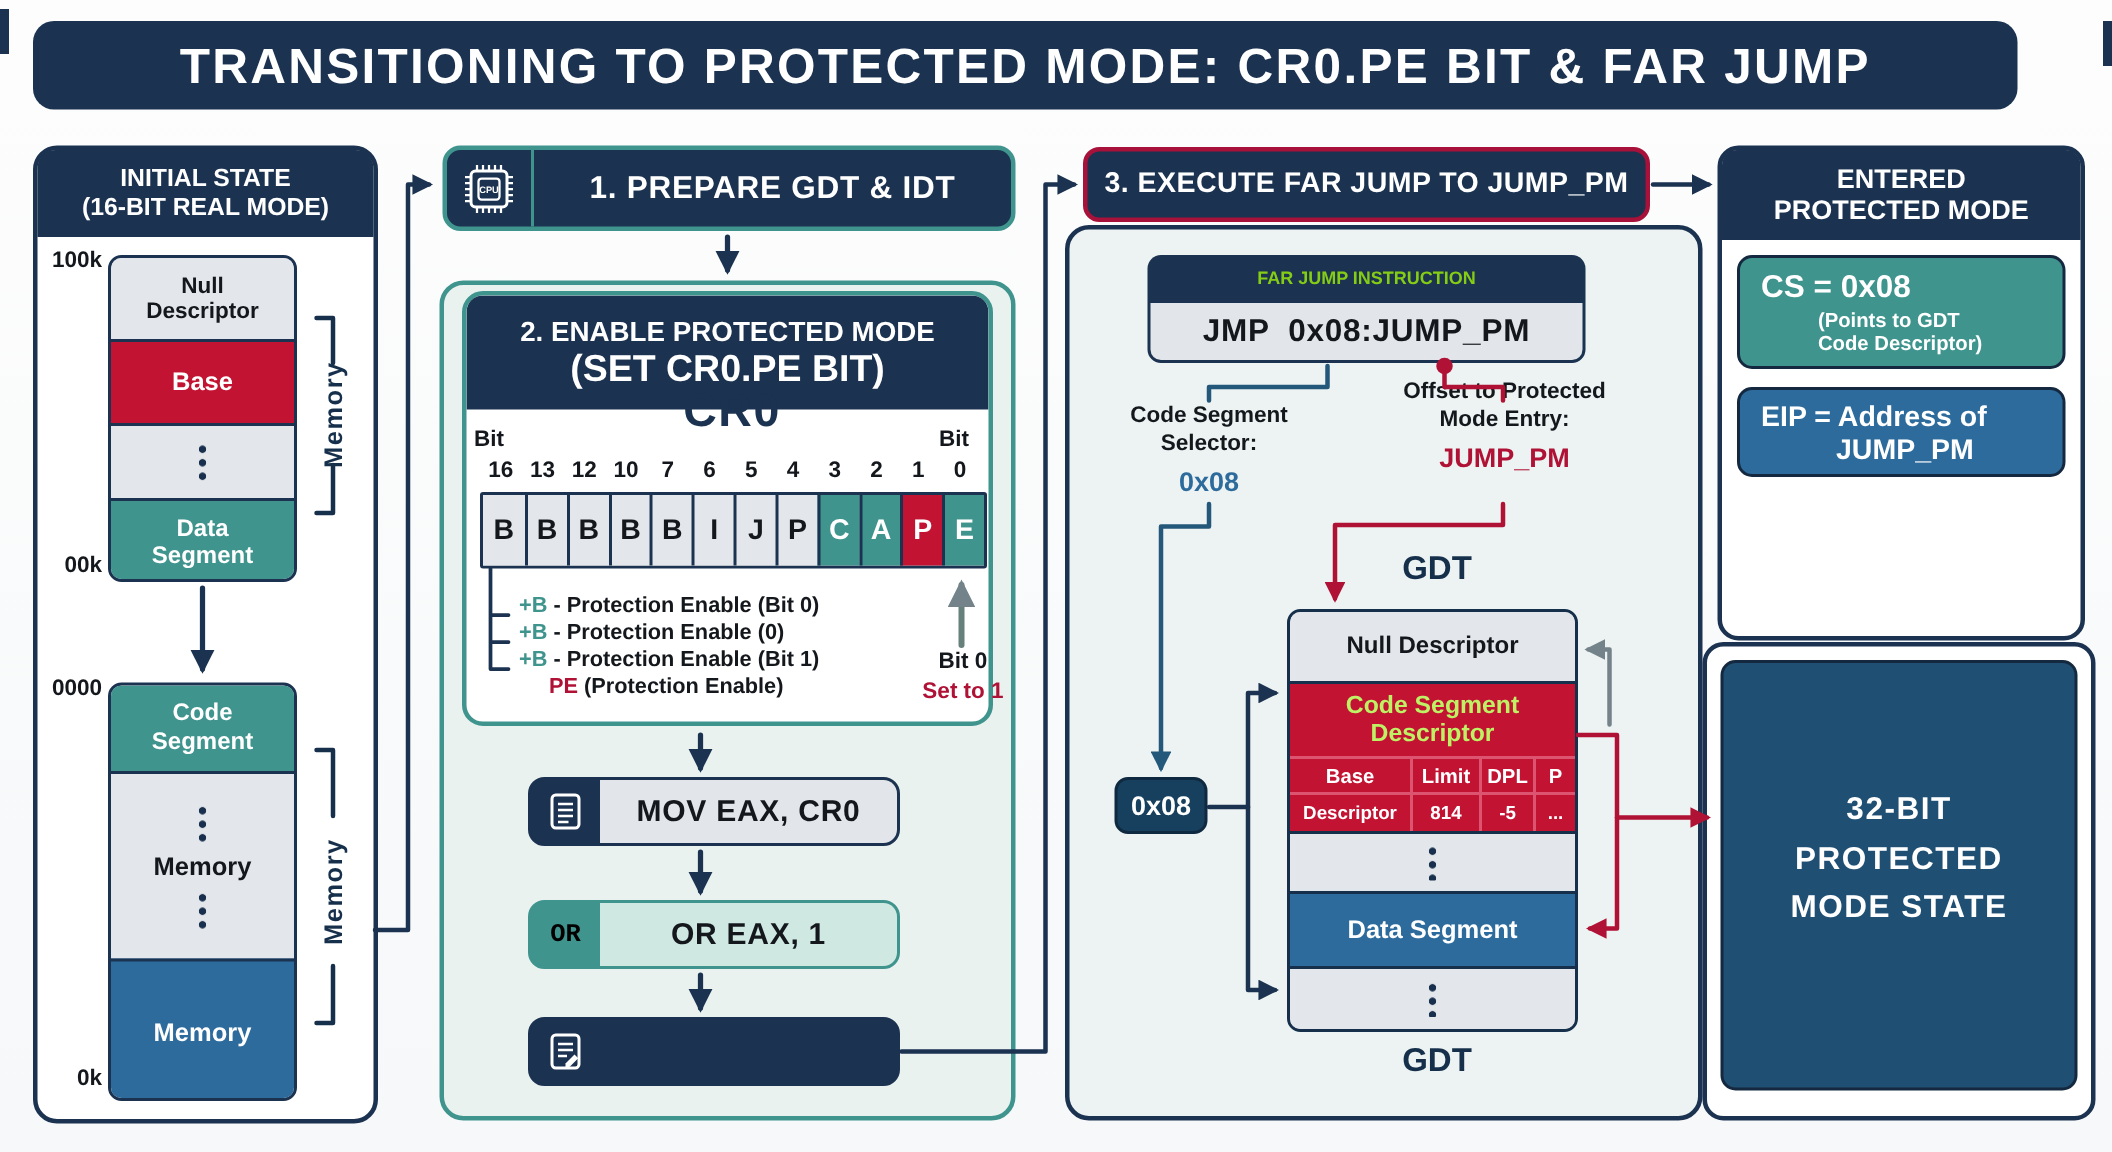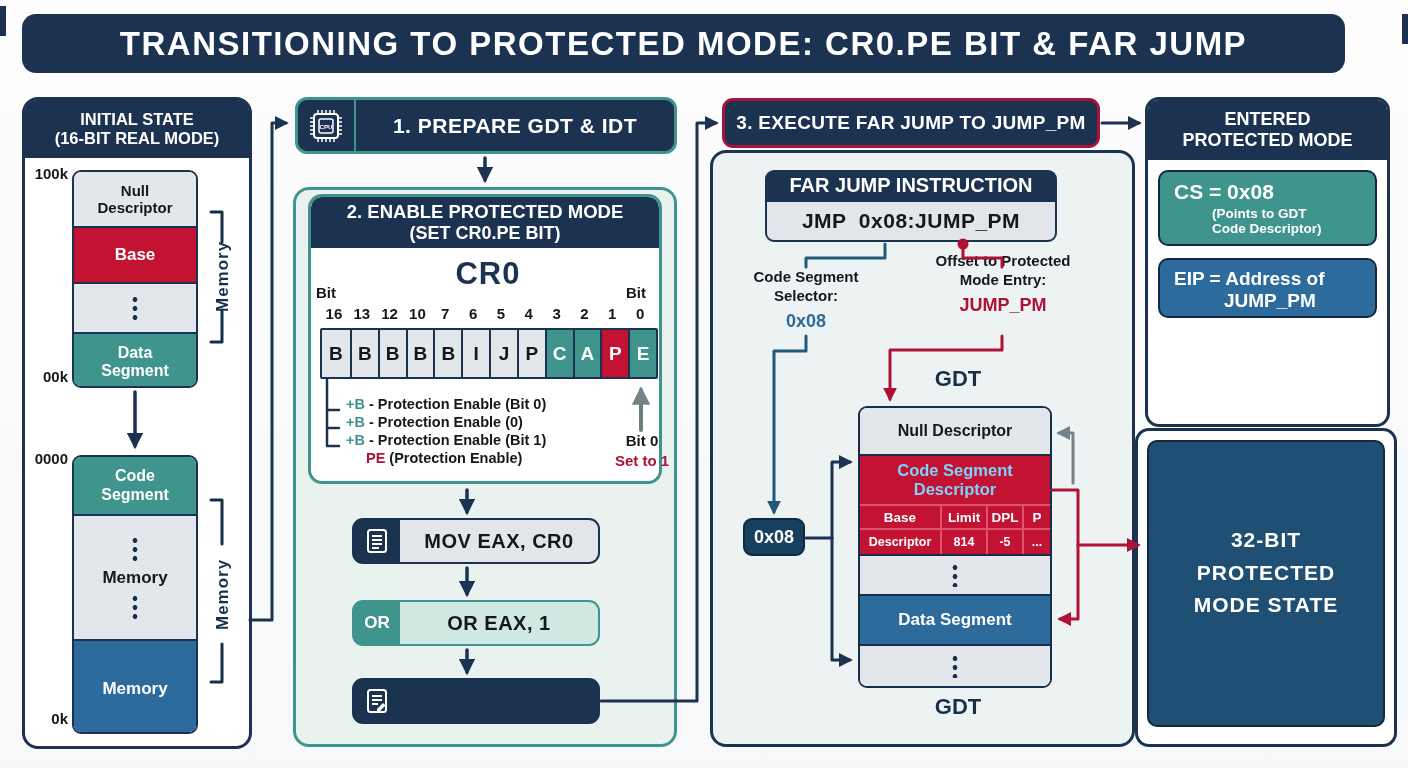--- a/index.html
+++ b/index.html
@@ -35,21 +35,21 @@
         border-left:2px solid #1b3250;box-sizing:border-box;}
   .cell:first-child{border-left:none;}
   .cell.g{background:#e3e6ea;color:#14181c;}
   .cell.t{background:#3f948e;color:#fff;}
   .cell.r{background:#c21333;color:#fff;}
   .leg{position:absolute;font-weight:bold;font-size:14.5px;color:#14181c;white-space:nowrap;}
   .leg .pre{color:#3f948e;}
   .leg .pre.red{color:#b01236;}
   
   .ibox{position:absolute;display:flex;border:2.5px solid #1b3250;border-radius:11px;overflow:hidden;box-sizing:border-box;background:#1b3250;}
-  .ibox .badge{width:46px;display:flex;align-items:center;justify-content:center;background:#1b3250;color:#ffffff;font-weight:bold;font-size:17px;}
+  .ibox .badge{width:46px;display:flex;align-items:center;justify-content:center;background:#1b3250;color:#000000;font-weight:bold;font-size:17px;font-family:Liberation Mono, monospace;}
   .ibox .body{flex:1;display:flex;align-items:center;justify-content:center;background:#e2e5e9;
               font-weight:bold;font-size:20px;color:#14181c;letter-spacing:.5px;}
   .ibox.or{border-color:#3f948e;background:#3f948e;}
   .ibox.or .badge{background:#3f948e;}
   .ibox.or .body{background:#cfe8e2;}
   
   .grow{border-top:2.5px solid #16304c;display:flex;align-items:center;justify-content:center;
         font-weight:bold;box-sizing:border-box;}
   .grow:first-child{border-top:none;}
   .subgrid{display:grid;grid-template-columns:80px 46px 36px 1fr;width:100%;height:100%;}
@@ -127,23 +127,23 @@
       </svg>
     </div>
     <div class="ctr" style="flex:1;">
       <span style="color:#fff;font-weight:bold;font-size:21px;letter-spacing:.5px;">1. PREPARE GDT &amp; IDT</span>
     </div>
   </div>
 
   <div class="panel mint" style="left:293px;top:187px;width:384px;height:560px;"></div>
 
   <div class="abs" style="left:308px;top:194px;width:354px;height:290px;background:#fff;border:3px solid #3f948e;border-radius:14px;box-sizing:border-box;overflow:hidden;">
-    <div class="phdr" style="height:51px;border-radius:10px 10px 0 0;">
+    <div class="phdr" style="height:76px;border-radius:10px 10px 0 0;">
       <span style="font-size:18.5px;">2. ENABLE PROTECTED MODE</span>
-      <span style="font-size:18px;">(SET CR0.PE BIT)</span>
+      <span style="font-size:25px;">(SET CR0.PE BIT)</span>
     </div>
   </div>
 
   <div class="abs ctr" style="left:403px;top:256px;width:170px;font-size:31px;font-weight:bold;color:#1b3250;letter-spacing:1px;">CR0</div>
   <div class="abs bold" style="left:316px;top:284px;font-size:15px;">Bit</div>
   <div class="abs bold" style="left:626px;top:284px;font-size:15px;">Bit</div>
 
   <div class="abs cellgrid" style="left:320px;top:305px;width:334px;font-size:15px;font-weight:bold;text-align:center;">
     <span>16</span>
       <span>13</span>
@@ -215,21 +215,21 @@
     </div>
   </div>
 
   <div class="panel mint2" style="left:710px;top:150px;width:425px;height:597px;"></div>
 
   <div class="abs ctr" style="left:722px;top:98px;width:378px;height:50px;background:#1b3250;border:3px solid #a8113a;border-radius:11px;box-sizing:border-box;">
     <span style="color:#fff;font-weight:bold;font-size:19px;letter-spacing:.3px;">3. EXECUTE FAR JUMP TO JUMP_PM</span>
   </div>
 
   <div class="abs ctr" style="left:765px;top:170px;width:292px;height:30px;background:#1b3250;border-radius:9px 9px 0 0;">
-    <span style="color:#ffffff;font-weight:bold;font-size:20px;">FAR JUMP INSTRUCTION</span>
+    <span style="color:#84cc16;font-weight:bold;font-size:12px;">FAR JUMP INSTRUCTION</span>
   </div>
   <div class="abs ctr" style="left:765px;top:200px;width:292px;height:42px;background:#e2e5e9;border:2.5px solid #1b3250;border-radius:0 0 9px 9px;box-sizing:border-box;">
     <span style="font-weight:bold;font-size:21px;white-space:pre;letter-spacing:.5px;">JMP  0x08:JUMP_PM</span>
   </div>
 
   <div class="abs" style="left:736px;top:268px;width:140px;text-align:center;font-weight:bold;font-size:15px;line-height:1.25;">
     <div>Code Segment</div>
     <div>Selector:</div>
     <div style="color:#2c6b9c;font-size:18px;margin-top:4px;">0x08</div>
   </div>
@@ -243,21 +243,21 @@
   <div class="gdtlab" style="left:908px;top:366px;">GDT</div>
 
   <div class="abs" style="left:743px;top:518px;width:62px;height:38px;background:#17405e;border:2px solid #0f2940;border-radius:9px;box-sizing:border-box;display:flex;align-items:center;justify-content:center;">
     <span style="color:#fff;font-weight:bold;font-size:18px;">0x08</span>
   </div>
 
   <div class="abs" style="left:858px;top:406px;width:194px;border:2.5px solid #16304c;border-radius:9px;overflow:hidden;box-sizing:border-box;background:#e3e6ea;">
     <div class="grow" style="height:46px;background:#e3e6ea;font-size:16px;">
       <span>Null Descriptor</span>
     </div>
-    <div class="grow" style="height:50px;background:#c21333;color:#7dd3fc;font-size:16.5px;line-height:1.15;">
+    <div class="grow" style="height:50px;background:#c21333;color:#bef264;font-size:16.5px;line-height:1.15;">
       <span style="width:150px;text-align:center;">Code Segment Descriptor</span>
     </div>
     <div class="grow" style="height:24px;background:#c21333;border-top-color:#dd5470;border-top-width:2px;">
       <div class="subgrid" style="font-size:13.5px;">
         <div>Base</div>
         <div>Limit</div>
         <div>DPL</div>
         <div>P</div>
       </div>
     </div>

